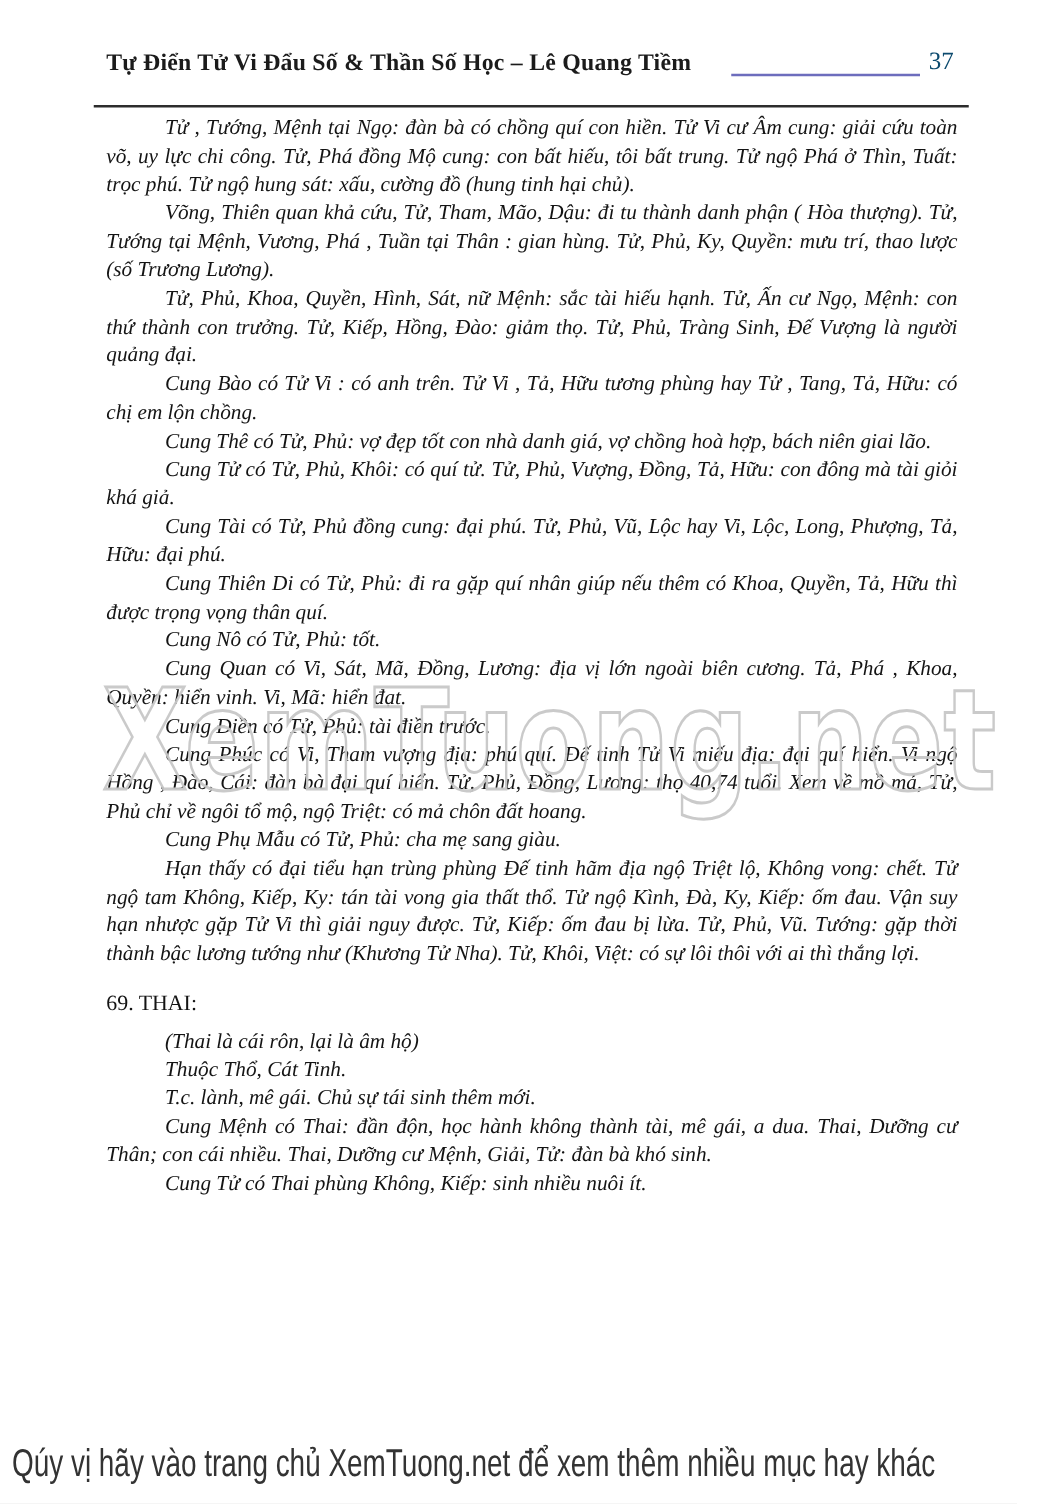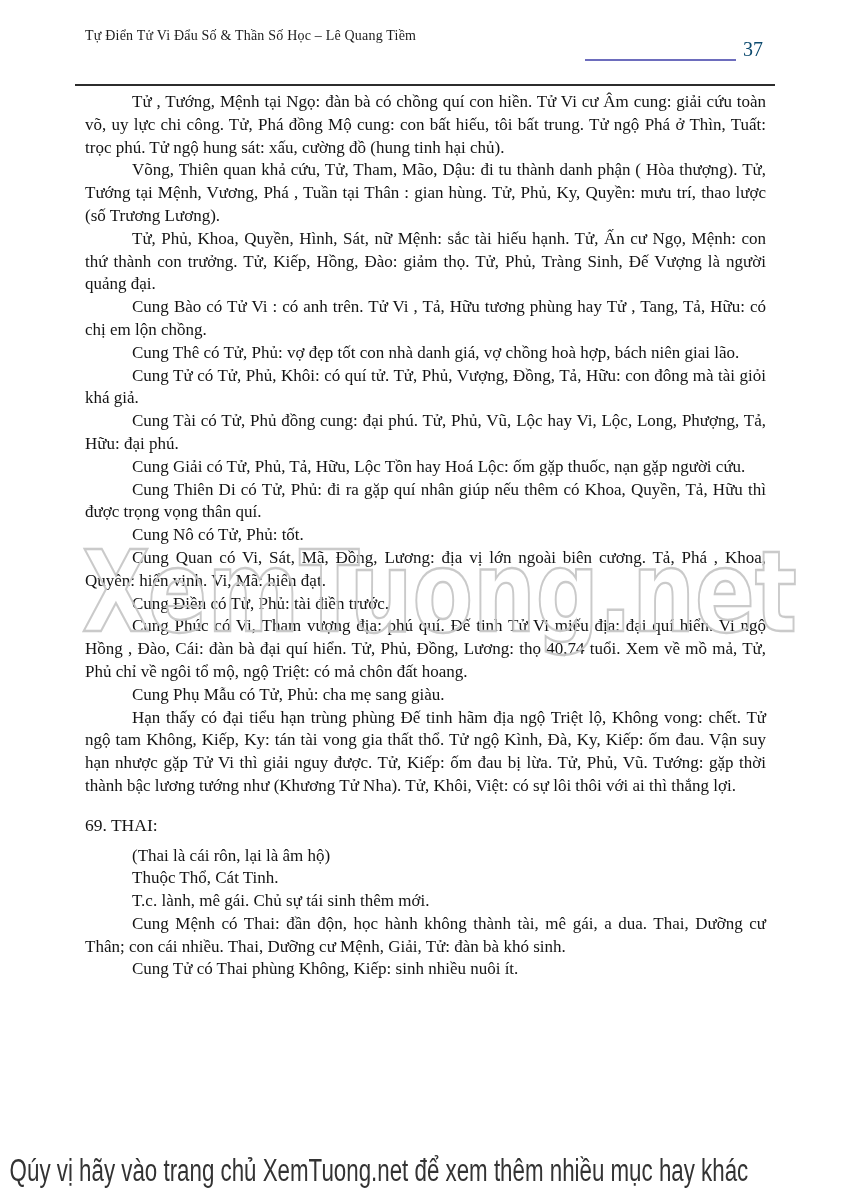--- a/index.html
+++ b/index.html
@@ -3,38 +3,38 @@
 <meta charset="utf-8">
 <style>
   html,body{margin:0;padding:0;background:#e8e8e8;}
   .page{
     position:relative;width:850px;height:1203px;background:#ffffff;
     font-family:"Liberation Serif","DejaVu Serif",serif;color:#141414;
     overflow:hidden;margin:0 auto;
   }
   
   .hdr-title{
-    position:absolute;left:85px;top:28px;font-size:14px;letter-spacing:.2px;
-    white-space:nowrap;color:#1b1b1b;
+    position:absolute;left:85px;top:40px;font-size:19px;letter-spacing:.2px;
+    white-space:nowrap;color:#1b1b1b;font-weight:bold;
   }
   .hdr-underline{
     position:absolute;left:585px;top:59px;width:151px;height:2px;background:#6d6dbd;
   }
   .hdr-pagenum{
     position:absolute;left:743px;top:38px;font-size:20px;color:#0c4a6e;
   }
   .hdr-rule{
     position:absolute;left:75px;top:84px;width:700px;height:2px;background:#2c2c2c;
   }
   
   .body-text{
     position:absolute;left:85px;top:91px;width:681px;
     font-size:17px;line-height:22.8px;text-align:justify;
   }
-  .body-text p{margin:0;text-indent:47px;}
+  .body-text p{margin:0;text-indent:47px;font-style:italic;}
   .body-text h2{
     font-size:17.5px;font-weight:normal;margin:16px 0 8px 0;text-indent:0;
     text-align:left;
   }
   
   .watermark{
     position:absolute;left:82px;top:518px;pointer-events:none;opacity:.95;
   }
   
   .footer{
@@ -59,21 +59,20 @@
   <div class="hdr-rule"></div>
 
   <div class="body-text">
     <p>Tử , Tướng, Mệnh tại Ngọ: đàn bà có chồng quí con hiền. Tử Vi  cư Âm cung: giải cứu toàn võ, uy lực chi công. Tử, Phá đồng Mộ cung: con bất hiếu, tôi bất trung. Tử ngộ Phá ở Thìn, Tuất: trọc phú. Tử ngộ hung sát: xấu, cường đồ (hung tinh hại chủ).</p>
     <p>Võng, Thiên quan khả cứu, Tử, Tham, Mão, Dậu: đi tu thành danh phận ( Hòa thượng). Tử, Tướng tại Mệnh, Vương, Phá , Tuần tại Thân : gian hùng. Tử, Phủ, Ky, Quyền: mưu trí, thao lược (số Trương Lương).</p>
     <p>Tử, Phủ, Khoa, Quyền, Hình, Sát, nữ Mệnh: sắc tài hiếu hạnh. Tử, Ấn cư Ngọ, Mệnh: con thứ thành con trưởng. Tử, Kiếp, Hồng, Đào: giảm thọ. Tử, Phủ, Tràng Sinh, Đế Vượng là người quảng đại.</p>
     <p>Cung Bào có Tử Vi : có anh trên. Tử Vi , Tả, Hữu tương phùng hay Tử , Tang, Tả, Hữu: có chị em lộn chồng.</p>
     <p>Cung Thê có Tử, Phủ: vợ đẹp tốt con nhà danh giá, vợ chồng hoà hợp, bách niên giai lão.</p>
     <p>Cung Tử có Tử, Phủ, Khôi: có quí tử. Tử, Phủ, Vượng, Đồng, Tả, Hữu: con đông mà tài giỏi khá giả.</p>
     <p>Cung Tài có Tử, Phủ đồng cung: đại phú. Tử, Phủ, Vũ, Lộc hay Vi, Lộc, Long, Phượng, Tả, Hữu: đại phú.</p>
-    <p>Cung Giải có Tử, Phủ, Tả, Hữu, Lộc Tồn hay Hoá Lộc: ốm gặp thuốc, nạn gặp người cứu.</p>
     <p>Cung Thiên Di có Tử, Phủ: đi ra gặp quí nhân giúp nếu thêm có Khoa, Quyền, Tả, Hữu thì được trọng vọng thân quí.</p>
     <p>Cung Nô có Tử, Phủ: tốt.</p>
     <p>Cung Quan có Vi, Sát, Mã, Đồng, Lương: địa vị lớn ngoài biên cương. Tả, Phá , Khoa, Quyền: hiển vinh. Vi, Mã: hiển đạt.</p>
     <p>Cung Điền có Tử, Phủ: tài điền trước.</p>
     <p>Cung Phúc có Vi, Tham vượng địa: phú quí. Đế tinh Tử Vi miếu địa: đại quí hiển. Vi ngộ Hồng , Đào, Cái: đàn bà đại quí hiển. Tử, Phủ, Đồng, Lương: thọ 40,74 tuổi. Xem về mồ mả, Tử, Phủ chỉ về ngôi tổ mộ, ngộ Triệt: có mả chôn đất hoang.</p>
     <p>Cung Phụ Mẫu có Tử, Phủ: cha mẹ sang giàu.</p>
     <p>Hạn thấy có đại tiểu hạn trùng phùng Đế tinh hãm địa ngộ Triệt lộ, Không vong: chết. Tử ngộ tam Không, Kiếp, Ky: tán tài vong gia thất thổ. Tử ngộ Kình, Đà, Ky, Kiếp: ốm đau. Vận suy hạn nhược gặp Tử Vi thì giải nguy được. Tử, Kiếp: ốm đau bị lừa. Tử, Phủ, Vũ. Tướng: gặp thời thành bậc lương tướng như (Khương Tử Nha). Tử, Khôi, Việt: có sự lôi thôi với ai thì thắng lợi.</p>
 
     <h2>69. THAI:</h2>
 

